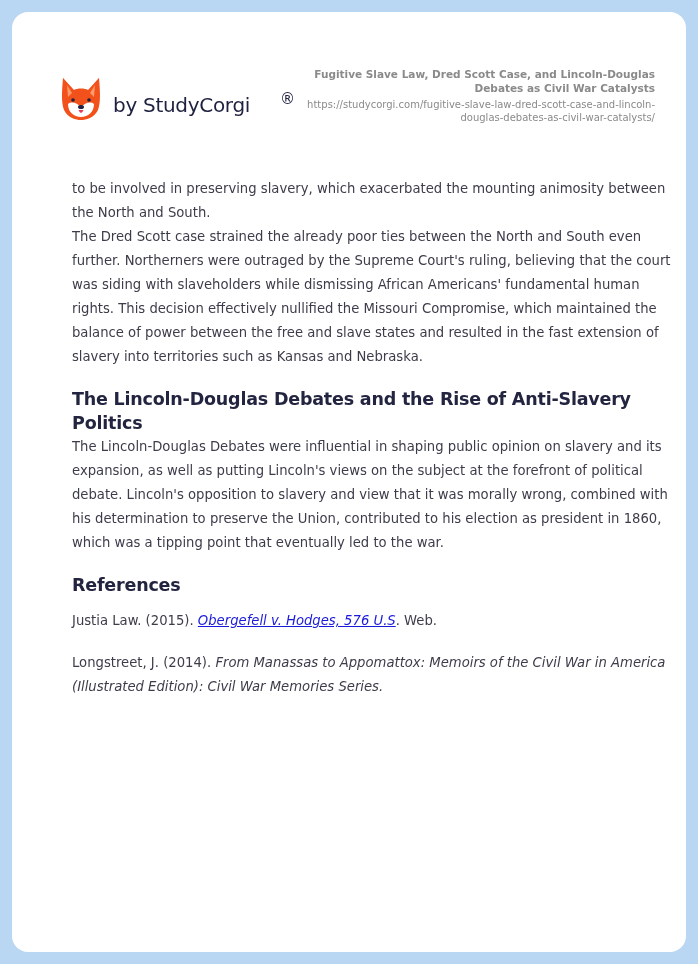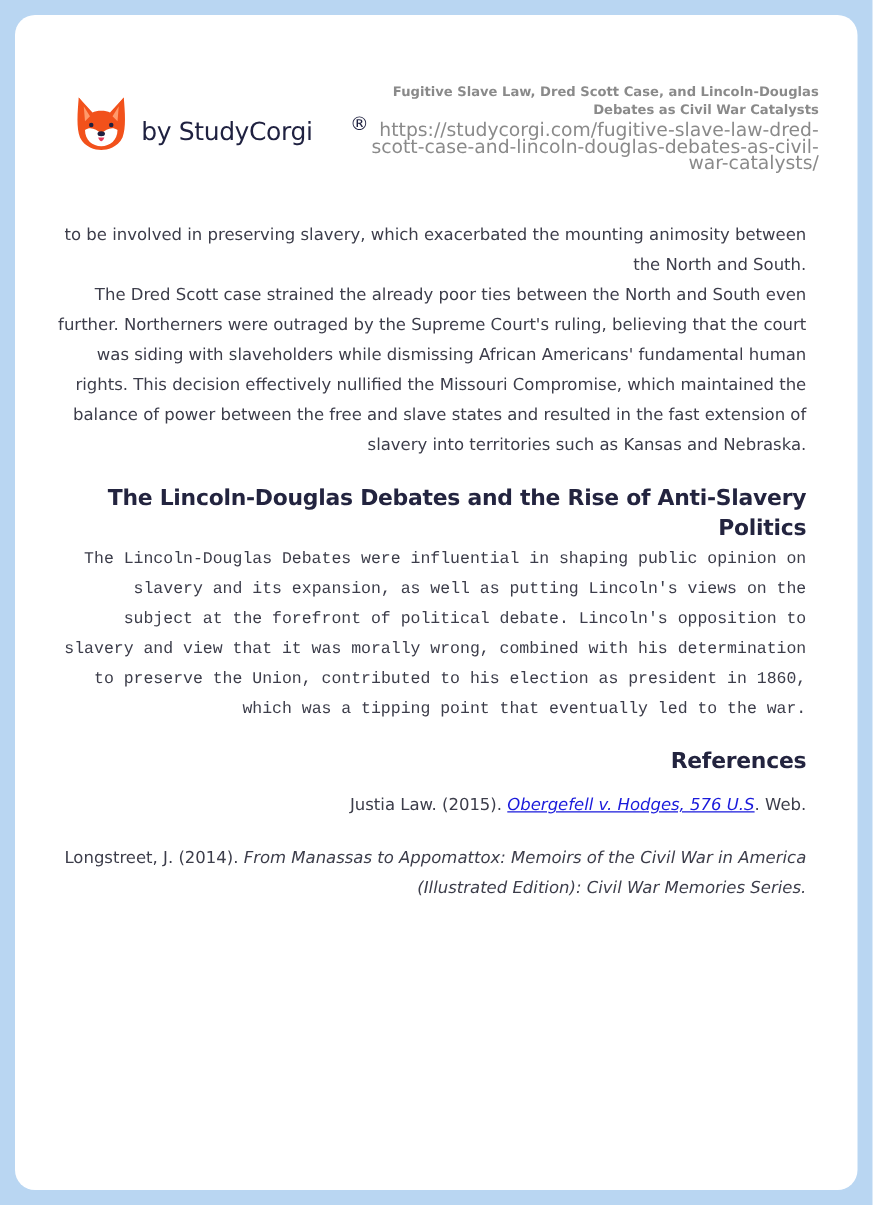--- a/index.html
+++ b/index.html
@@ -44,48 +44,47 @@
   }
   .meta-title {
     font-family: "DejaVu Sans", sans-serif;
     font-weight: bold;
     font-size: 10.5px;
     line-height: 14px;
     color: #8a8a8a;
   }
   .meta-url {
     margin-top: 3px;
-    font-size: 15px;
+    font-size: 10px;
     line-height: 13px;
     color: #8a8a8a;
   }
   .content {
-    position: absolute; left: 33px; top: 165px; width: 600px;
+    position: absolute; left: 60px; top: 165px; width: 600px;
     color: #3c3d4a;
-    text-align: right;
   }
   p.body {
     margin: 0;
     font-size: 13.2px;
     line-height: 24px;
     color: #3c3d4a;
   }
   h2 {
     margin: 0;
     font-family: "DejaVu Sans", sans-serif;
     font-weight: bold;
     font-size: 17.5px;
     line-height: 24px;
     color: #23243f;
     letter-spacing: -0.2px;
   }
   .h-dred { margin-top: 19px; }
   .p-dred { margin-top: 12px; }
   .h-lincoln { margin-top: 18px; }
-  .p-lincoln { margin-top: 12px; font-family: Liberation Mono, monospace; }
+  .p-lincoln { margin-top: 12px; }
   .h-refs { margin-top: 18px; }
   .ref { margin-top: 18px; }
   .ref.first { margin-top: 12px; }
   .ref + .ref { margin-top: 18px; }
   a.ref-link {
     color: #1a1adb;
     font-style: italic;
     text-decoration: underline;
   }
   em { font-style: italic; }

